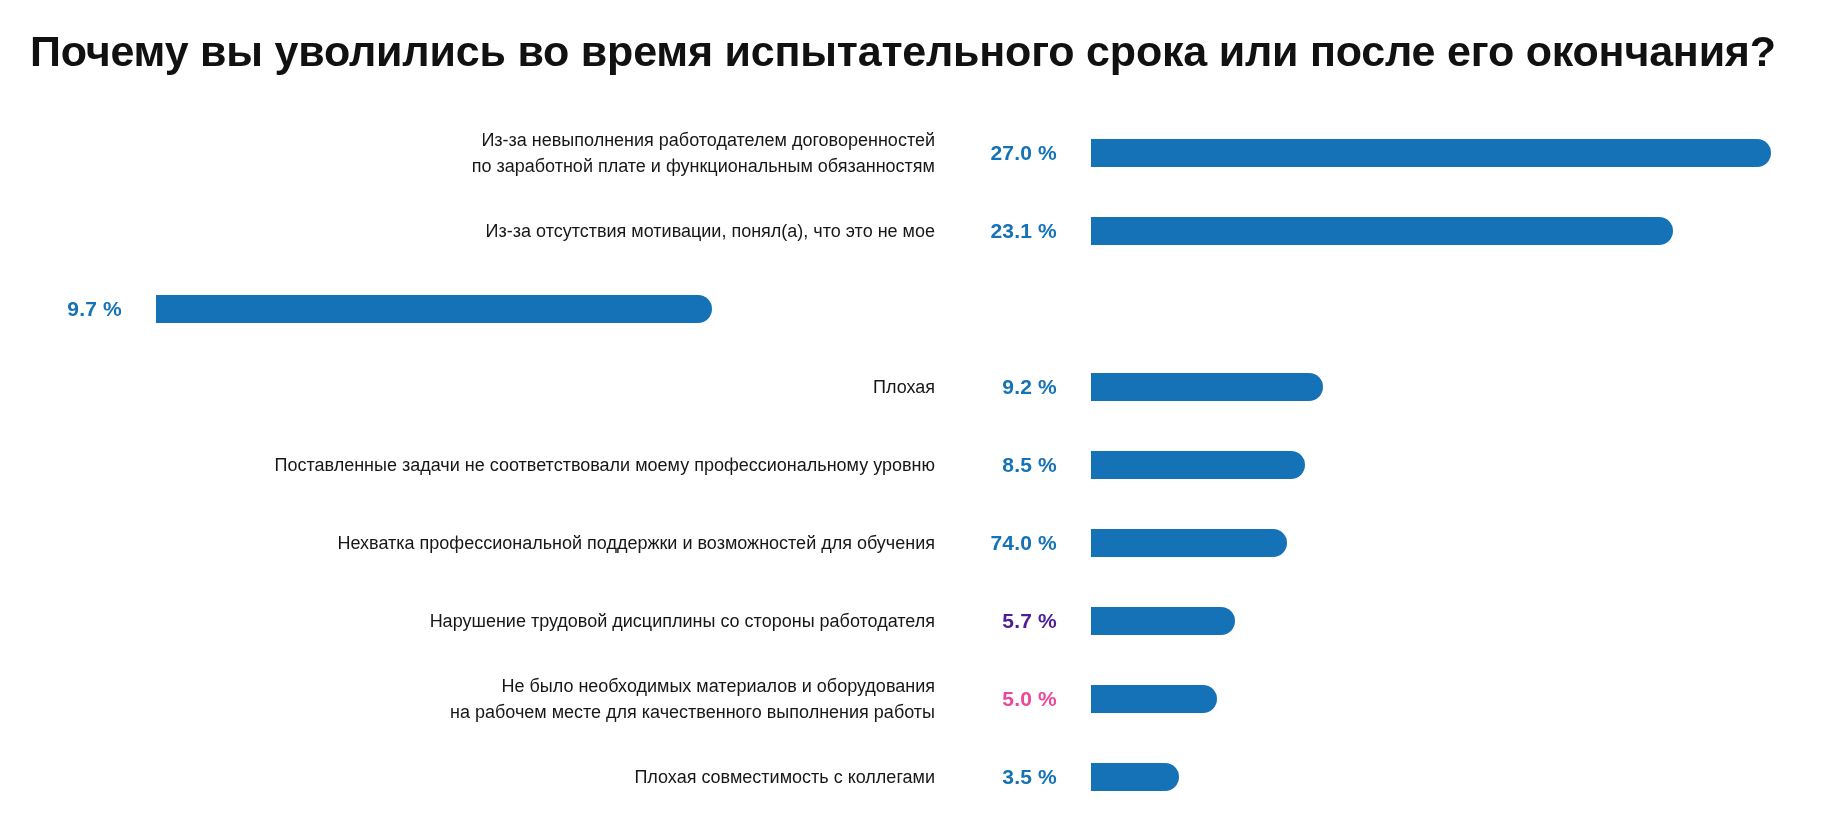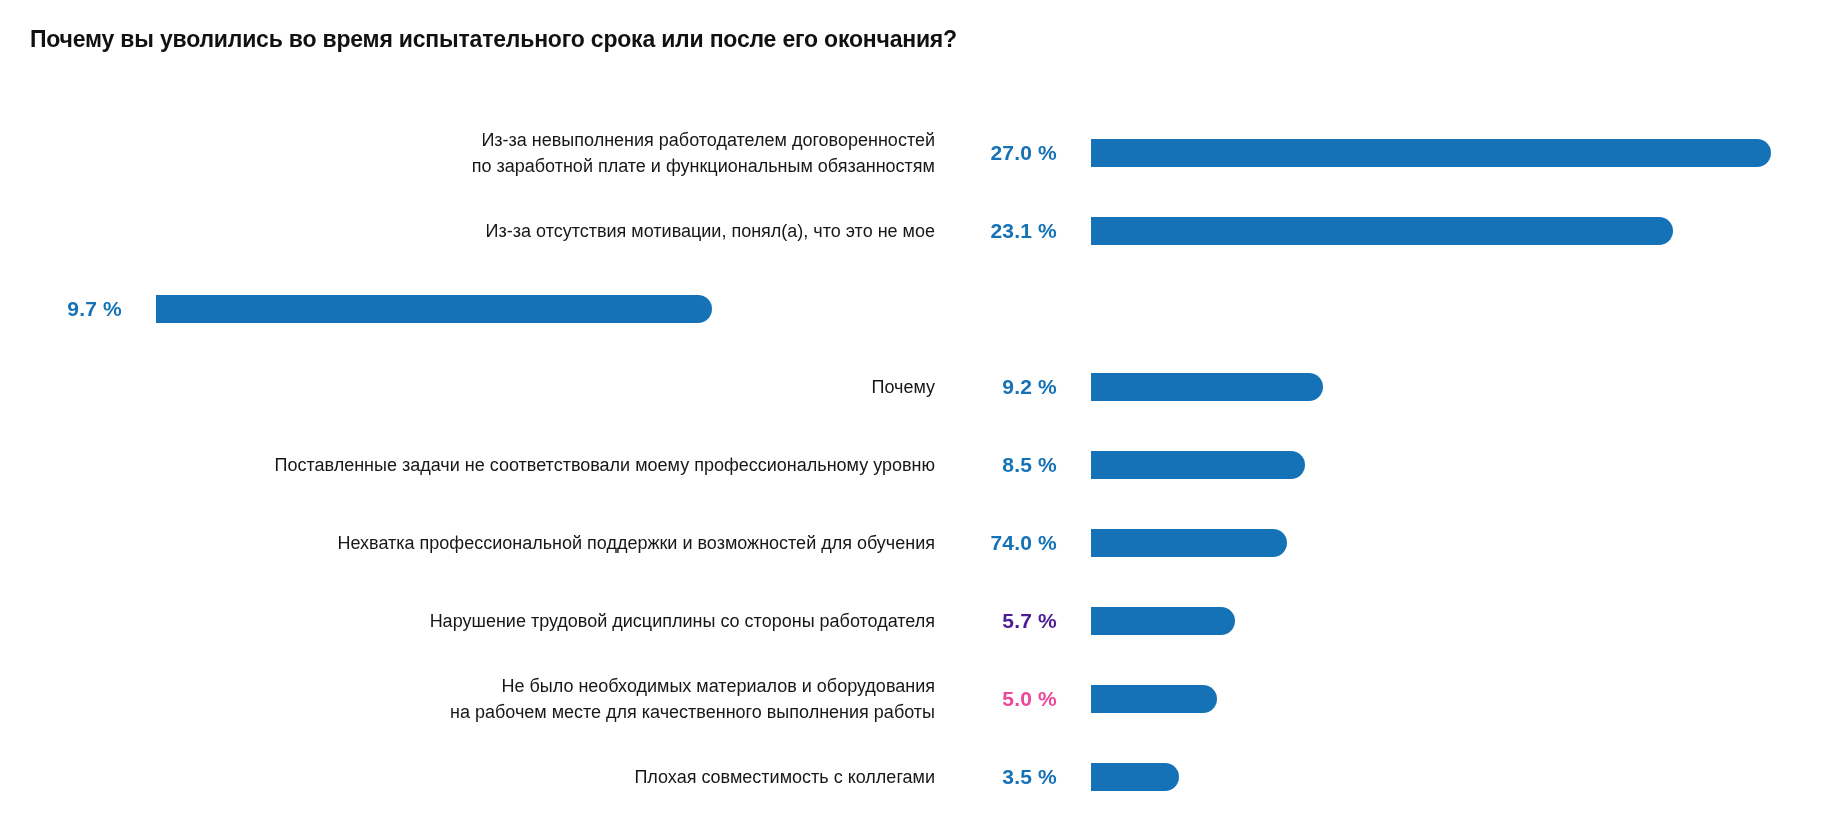--- a/index.html
+++ b/index.html
@@ -23,21 +23,21 @@
     background: #ffffff;
     box-sizing: border-box;
   }
 
   
   #chart-title {
     position: absolute;
     left: 30px;
     top: 26px;
     width: 1770px;
-    font-size: 23px;
+    font-size: 43px;
     font-weight: bold;
     letter-spacing: -0.2px;
     color: #111111;
     white-space: nowrap;
     line-height: 1.2;
   }
 
   
   #rows {
     position: absolute;
@@ -117,21 +117,21 @@
           <div class="bar-fill" style="width: 79.3814%; background: rgb(21, 114, 182);"></div>
         </div>
       </div>
       <div class="bar-row">
         <div class="row-value" style="color: rgb(21, 114, 182);">9.7 %</div>
         <div class="bar-track">
           <div class="bar-fill" style="width: 33.3333%; background: rgb(21, 114, 182);"></div>
         </div>
       </div>
       <div class="bar-row">
-        <div class="row-label">Почему</div>
+        <div class="row-label">Плохая</div>
         <div class="row-value" style="color: rgb(21, 114, 182);">9.2 %</div>
         <div class="bar-track">
           <div class="bar-fill" style="width: 31.6151%; background: rgb(21, 114, 182);"></div>
         </div>
       </div>
       <div class="bar-row">
         <div class="row-label">Поставленные задачи не соответствовали моему профессиональному уровню</div>
         <div class="row-value" style="color: rgb(21, 114, 182);">8.5 %</div>
         <div class="bar-track">
           <div class="bar-fill" style="width: 29.2096%; background: rgb(21, 114, 182);"></div>

